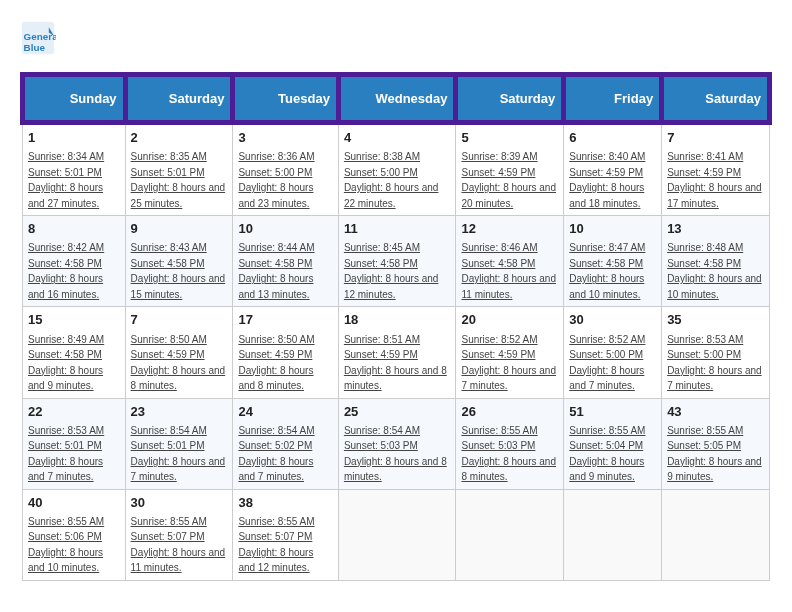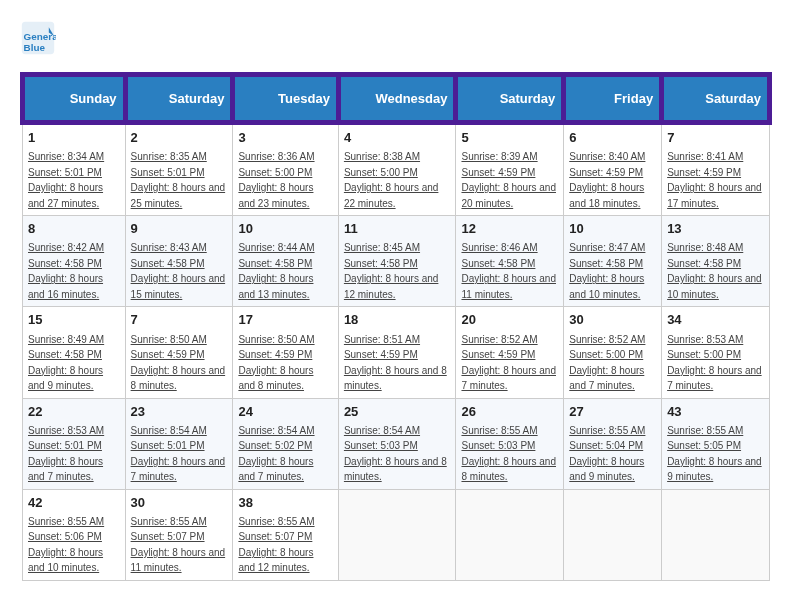--- a/index.html
+++ b/index.html
@@ -197,21 +197,21 @@
       </td>
         <td>
         <span class="day-num">20</span>
         <span class="day-info">Sunrise: 8:52 AM<br>Sunset: 4:59 PM<br>Daylight: 8 hours and 7 minutes.</span>
       </td>
         <td>
         <span class="day-num">30</span>
         <span class="day-info">Sunrise: 8:52 AM<br>Sunset: 5:00 PM<br>Daylight: 8 hours and 7 minutes.</span>
       </td>
         <td>
-        <span class="day-num">34</span>
+        <span class="day-num">35</span>
         <span class="day-info">Sunrise: 8:53 AM<br>Sunset: 5:00 PM<br>Daylight: 8 hours and 7 minutes.</span>
       </td>
       </tr>
       <tr>
         <td>
         <span class="day-num">22</span>
         <span class="day-info">Sunrise: 8:53 AM<br>Sunset: 5:01 PM<br>Daylight: 8 hours and 7 minutes.</span>
       </td>
         <td>
         <span class="day-num">23</span>
@@ -223,31 +223,31 @@
       </td>
         <td>
         <span class="day-num">25</span>
         <span class="day-info">Sunrise: 8:54 AM<br>Sunset: 5:03 PM<br>Daylight: 8 hours and 8 minutes.</span>
       </td>
         <td>
         <span class="day-num">26</span>
         <span class="day-info">Sunrise: 8:55 AM<br>Sunset: 5:03 PM<br>Daylight: 8 hours and 8 minutes.</span>
       </td>
         <td>
-        <span class="day-num">27</span>
+        <span class="day-num">51</span>
         <span class="day-info">Sunrise: 8:55 AM<br>Sunset: 5:04 PM<br>Daylight: 8 hours and 9 minutes.</span>
       </td>
         <td>
         <span class="day-num">43</span>
         <span class="day-info">Sunrise: 8:55 AM<br>Sunset: 5:05 PM<br>Daylight: 8 hours and 9 minutes.</span>
       </td>
       </tr>
       <tr>
         <td>
-        <span class="day-num">42</span>
+        <span class="day-num">40</span>
         <span class="day-info">Sunrise: 8:55 AM<br>Sunset: 5:06 PM<br>Daylight: 8 hours and 10 minutes.</span>
       </td>
         <td>
         <span class="day-num">30</span>
         <span class="day-info">Sunrise: 8:55 AM<br>Sunset: 5:07 PM<br>Daylight: 8 hours and 11 minutes.</span>
       </td>
         <td>
         <span class="day-num">38</span>
         <span class="day-info">Sunrise: 8:55 AM<br>Sunset: 5:07 PM<br>Daylight: 8 hours and 12 minutes.</span>
       </td>

